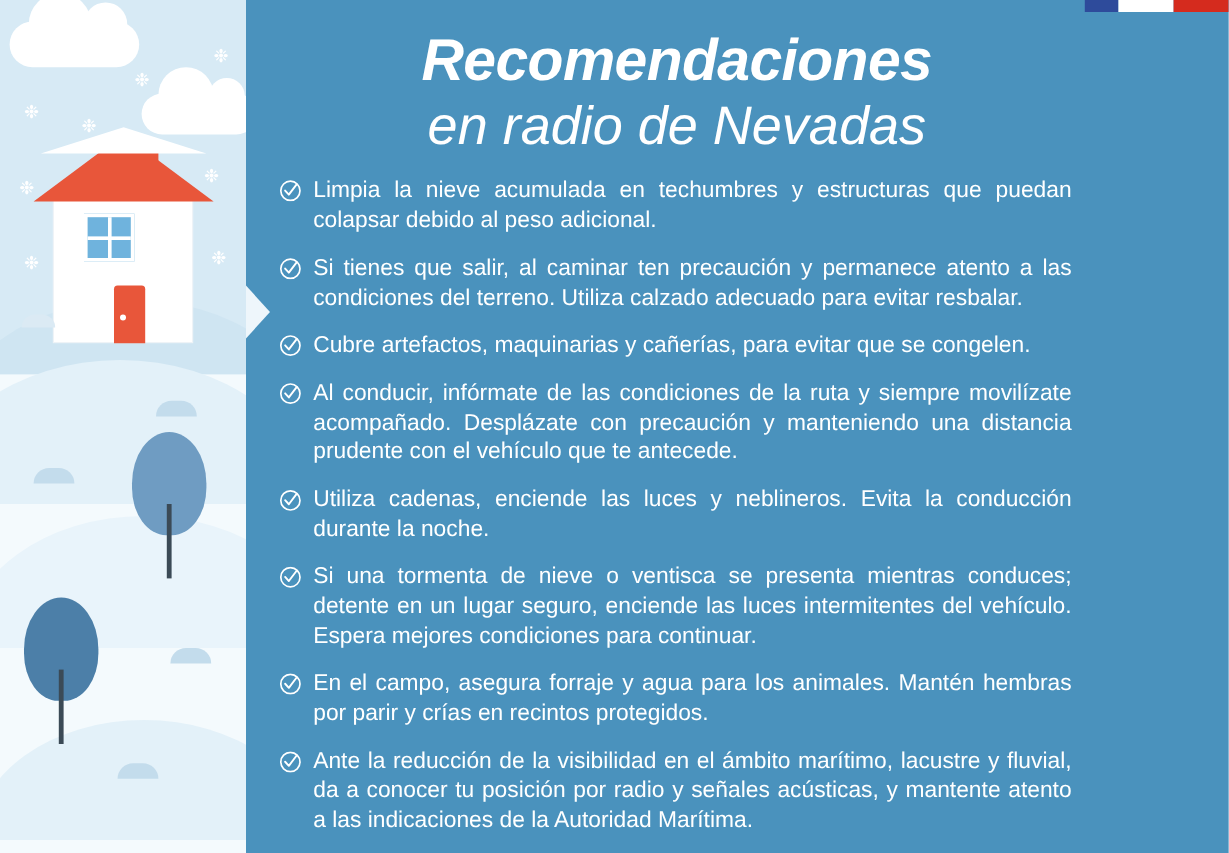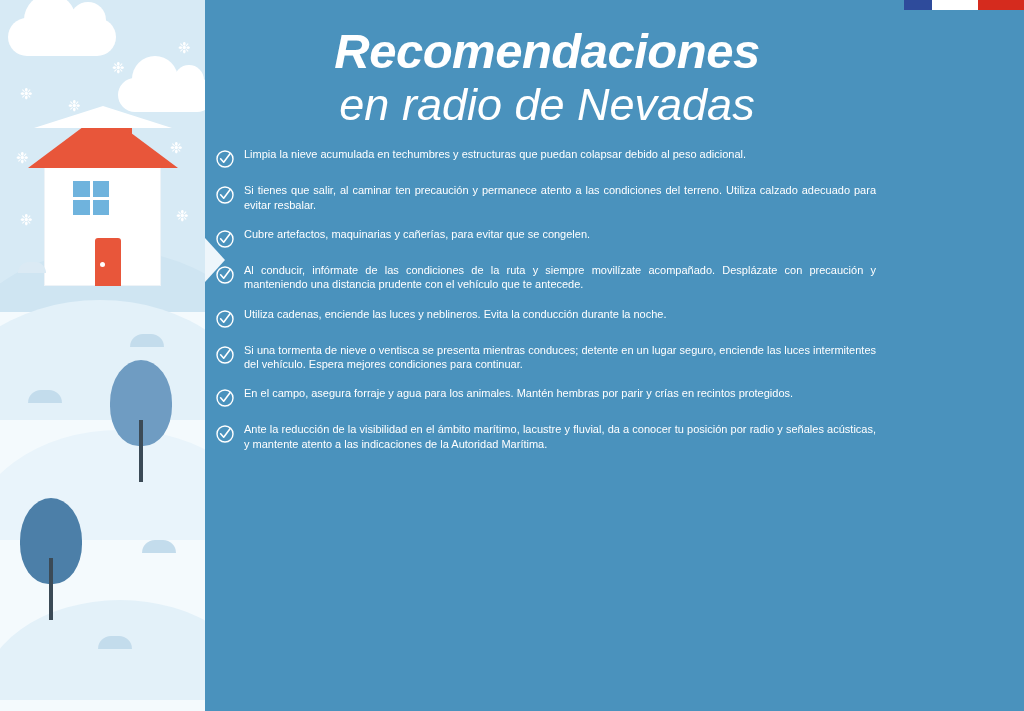--- a/index.html
+++ b/index.html
@@ -242,21 +242,21 @@
     display: flex;
     z-index: 6;
   }
   .flag .blue { width: 28px; background: #2e4b9b; height: 100%; }
   .flag .white { width: 46px; background: #ffffff; height: 100%; }
   .flag .red { width: 46px; background: #d52b1e; height: 100%; }
 
   
   .content {
     position: absolute;
-    left: 188px;
+    left: 205px;
     top: 0;
     width: 718px;
     height: 711px;
     padding: 0;
     box-sizing: border-box;
   }
   .title-block {
     padding: 26px 36px 0 36px;
     text-align: center;
     color: #ffffff;
@@ -289,21 +289,21 @@
   .check {
     flex: 0 0 auto;
     width: 18px;
     height: 18px;
     margin-right: 10px;
     margin-top: 3px;
   }
   .check svg { display: block; }
   .item-text {
     color: #ffffff;
-    font-size: 11px;
+    font-size: 19px;
     line-height: 1.30;
     text-align: justify;
     flex: 1 1 auto;
   }
 </style>
 </head>
 <body>
 
 <div id="poster">
 

